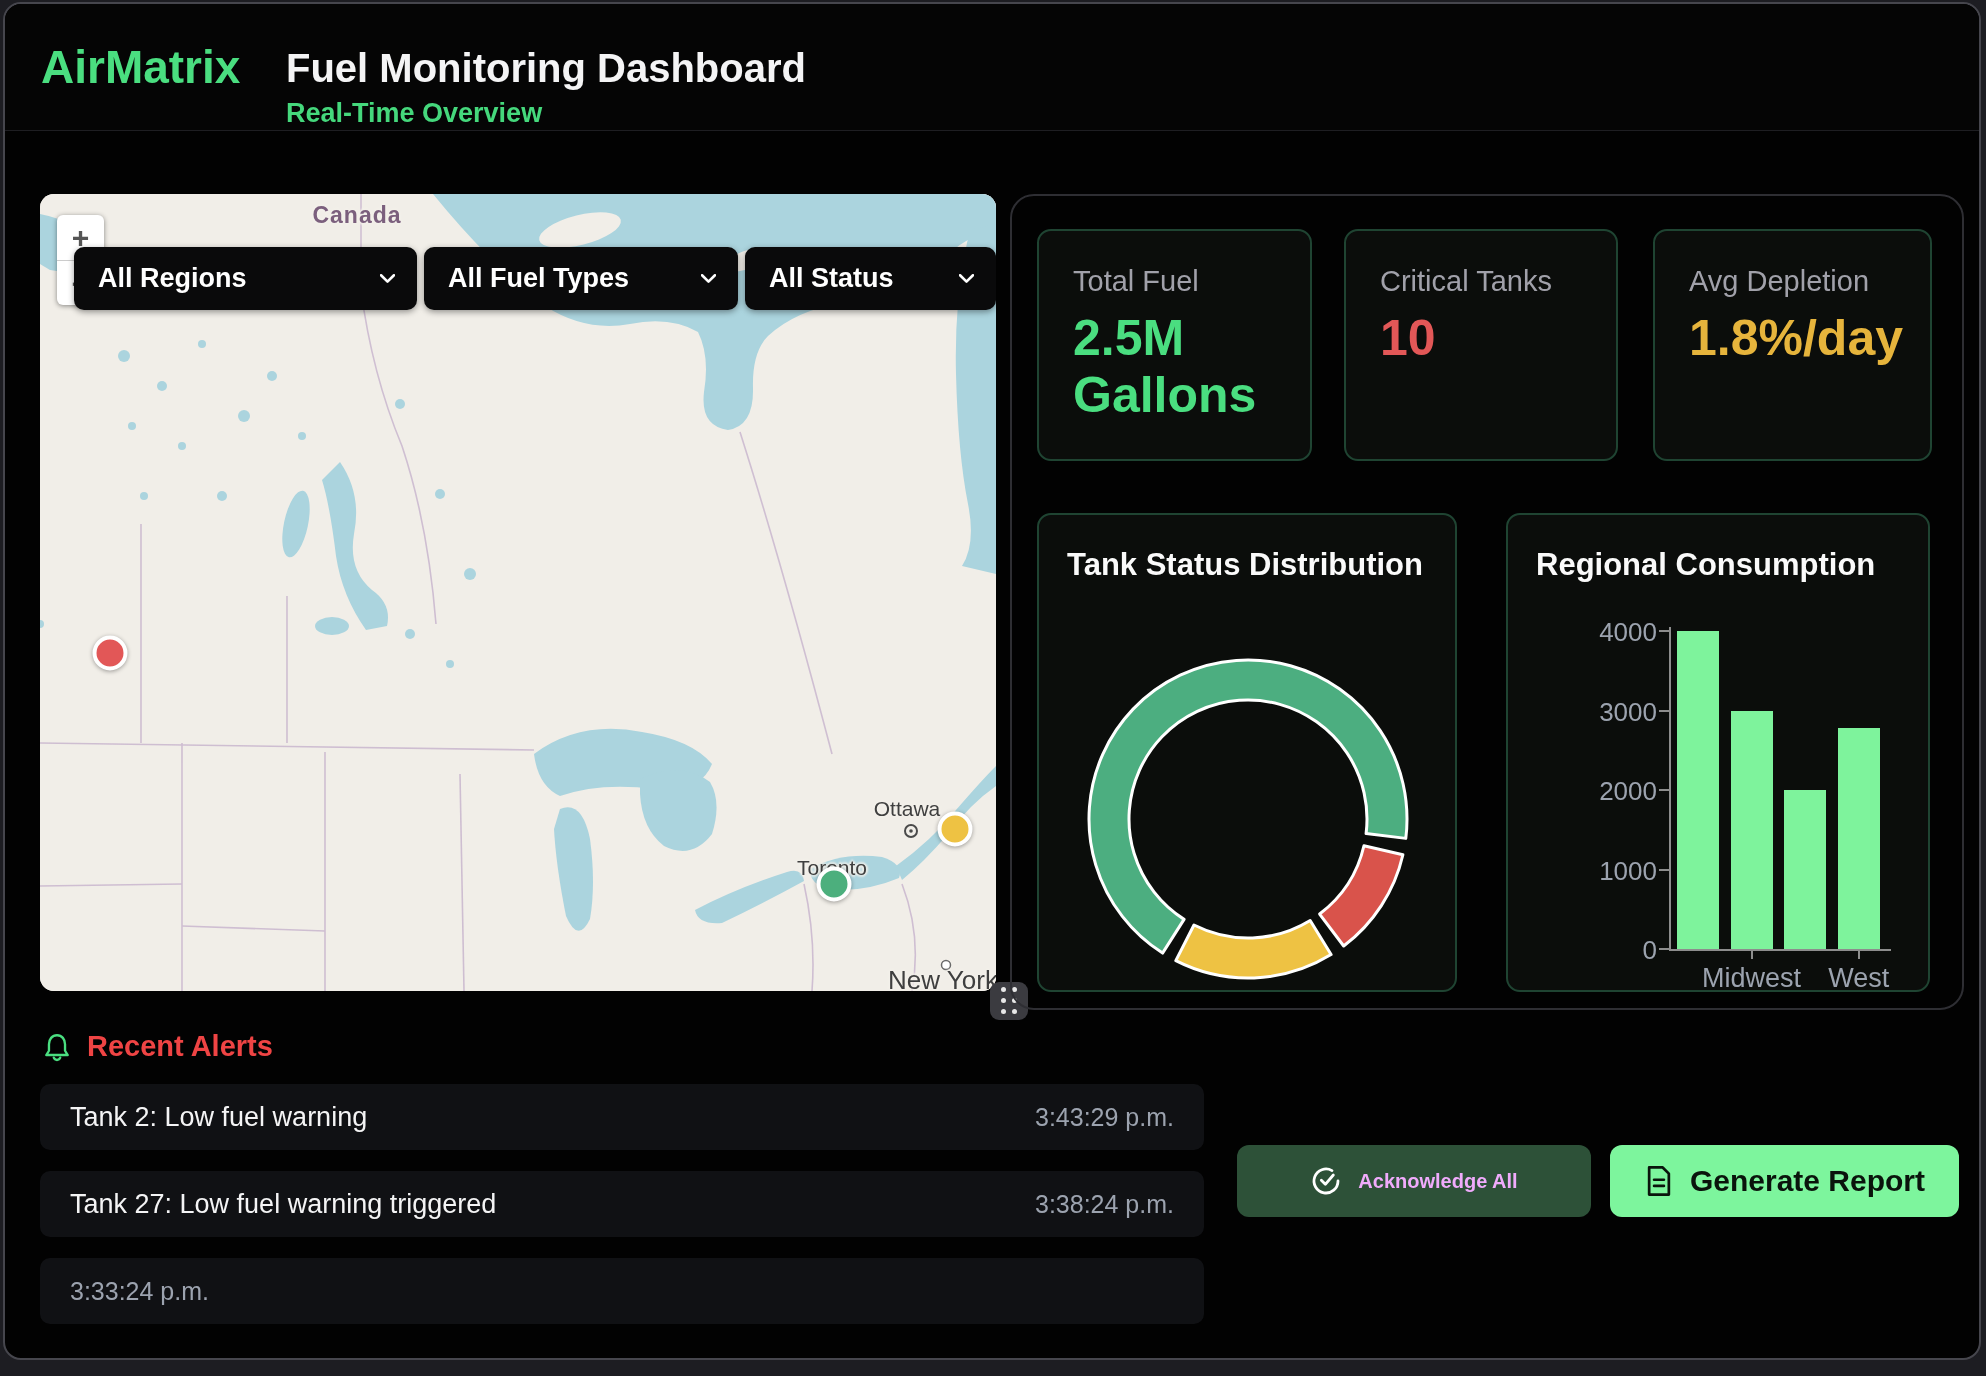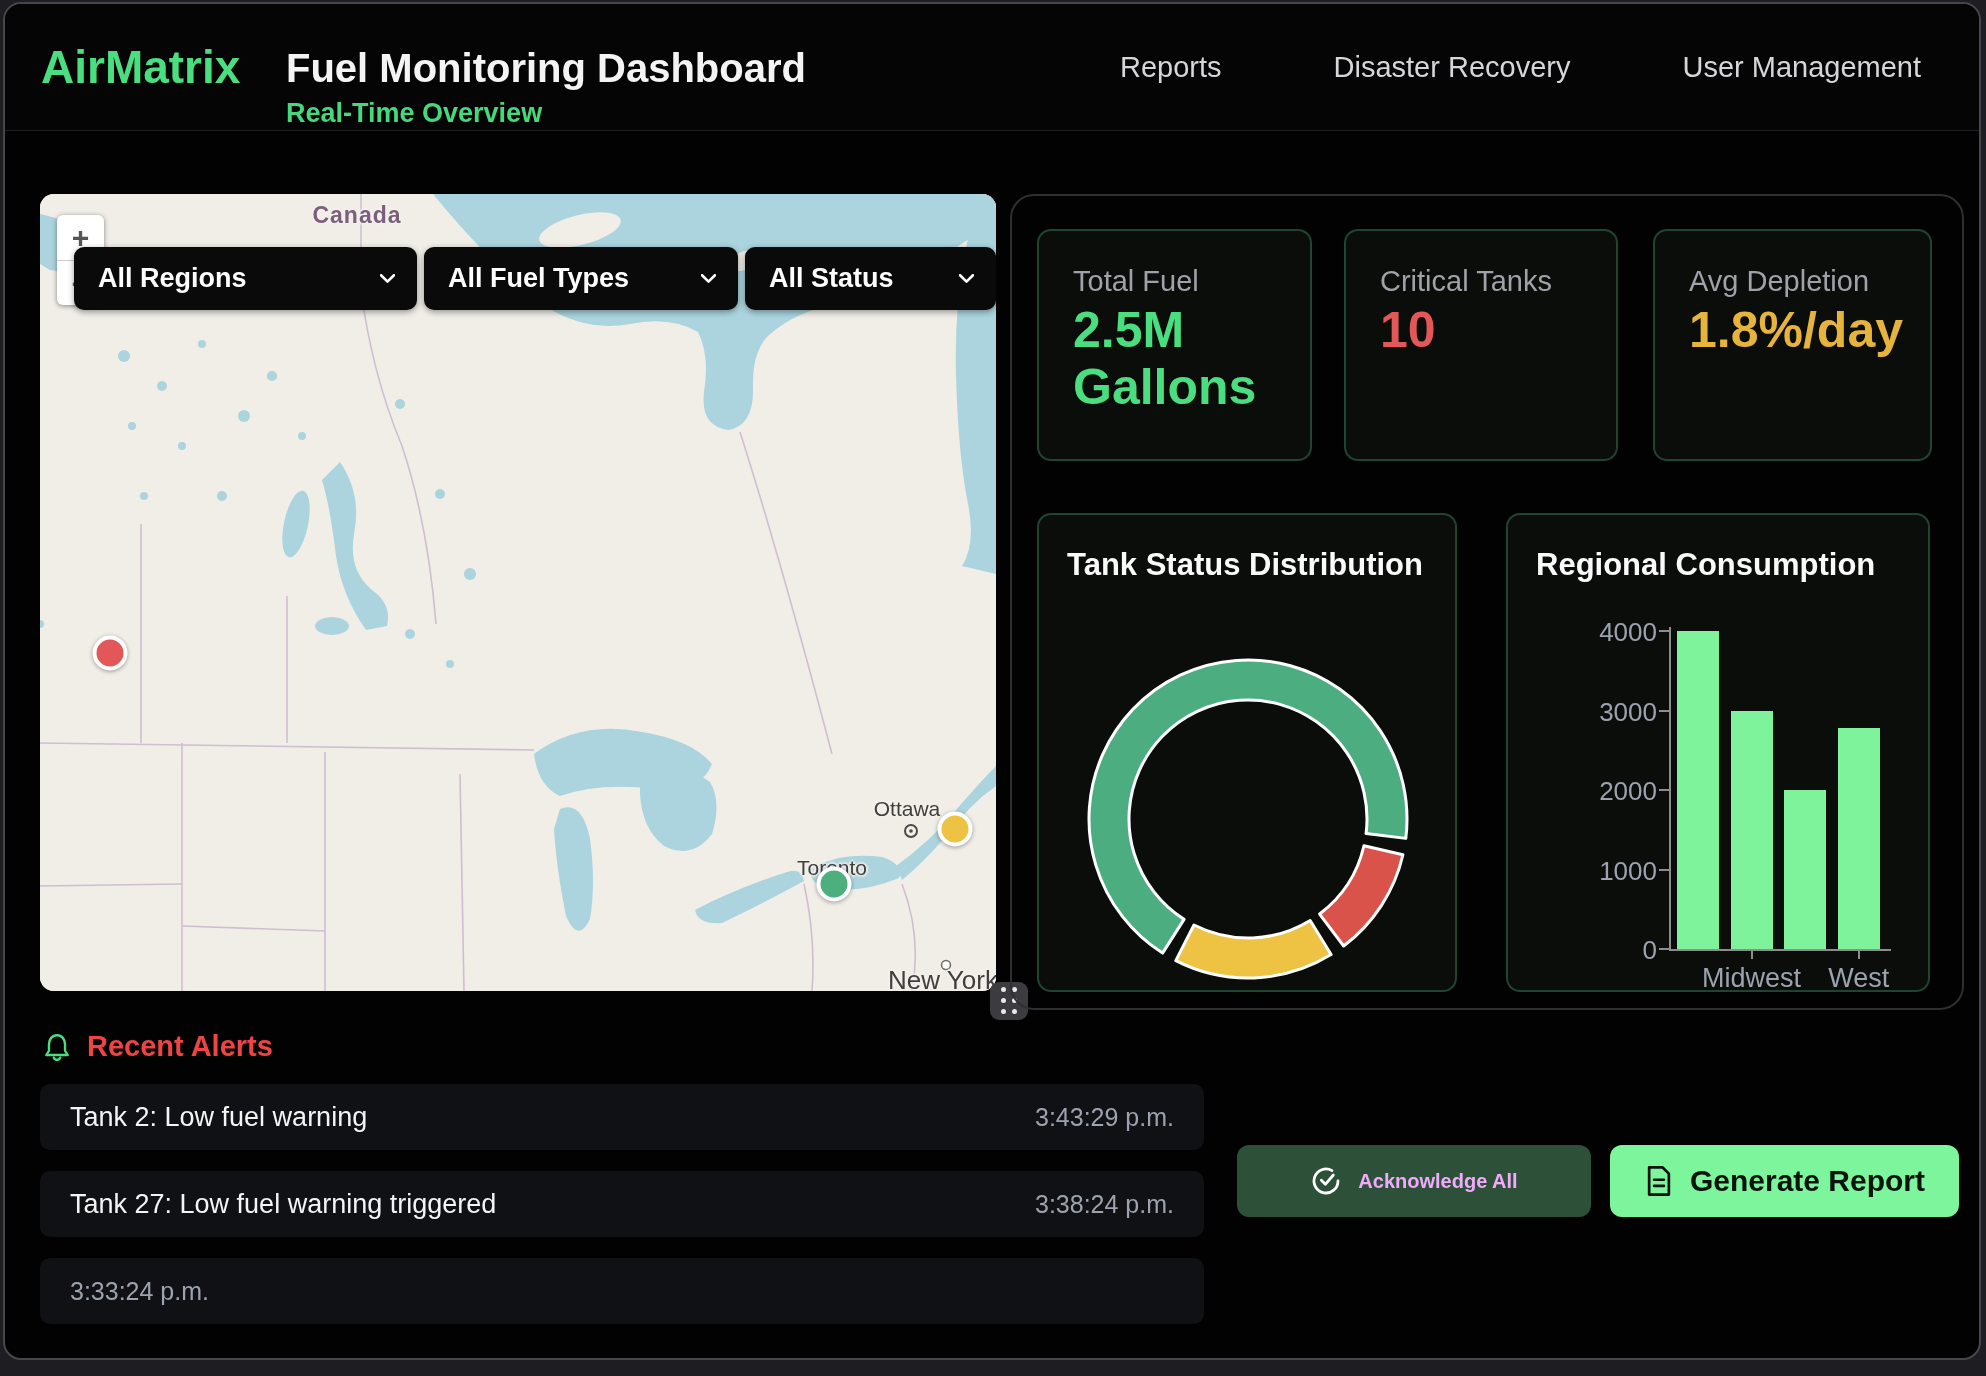--- a/index.html
+++ b/index.html
@@ -39,21 +39,21 @@
   .filter .flabel{font-size:27px;font-weight:600;color:#fff;white-space:nowrap;margin-right:26px;}
   .grip{position:absolute;left:985px;top:978px;width:38px;height:38px;background:#3b3b40;
         border-radius:9px;display:grid;grid-template-columns:repeat(2,6px);
         grid-template-rows:repeat(3,6px);gap:5px;place-content:center;cursor:grab;}
   .grip i{width:5px;height:5px;border-radius:50%;background:#e8e8e8;}
   
   .rpanel{position:absolute;left:1005px;top:190px;width:950px;height:812px;
           border:2px solid #2e2e33;border-radius:24px;}
   .statcard{position:absolute;top:33px;height:232px;background:#0b0d0b;
             border:2px solid #1f4432;border-radius:14px;padding:34px 0 0 34px;box-sizing:border-box;}
-  .stat-label{font-size:29px;color:#a1a1aa;margin-bottom:4px;}
+  .stat-label{font-size:29px;color:#a1a1aa;margin-bottom:12px;}
   .stat-value{font-size:50px;font-weight:700;line-height:1.14;width:212px;}
   .chartcard{position:absolute;top:317px;height:479px;background:#0b0d0b;
              border:2px solid #1f4432;border-radius:14px;box-sizing:border-box;}
   .panel-title{position:absolute;left:28px;top:32px;font-size:31px;font-weight:700;color:#fafafa;}
   
   .yaxis-line{position:absolute;left:161px;top:112px;width:2px;height:324px;background:#8d8d8d;}
   .xaxis-line{position:absolute;left:161px;top:434px;width:222px;height:2px;background:#8d8d8d;}
   .ytick{position:absolute;width:60px;text-align:right;font-size:26px;color:#9ca3af;}
   .ydash{position:absolute;width:10px;height:2px;background:#8d8d8d;}
   .bar{position:absolute;width:42px;background:#7ef39c;}
@@ -79,25 +79,20 @@
 
 <div class="stage">
   <div class="app">
 
     <div class="header">
       <div class="logo">AirMatrix</div>
       <div class="titleblock">
         <div class="page-title">Fuel Monitoring Dashboard</div>
         <div class="page-sub">Real-Time Overview</div>
       </div>
-      <div class="nav" id="nav">
-          <div class="nav-item">Reports</div>
-          <div class="nav-item">Disaster Recovery</div>
-          <div class="nav-item">User Management</div>
-        </div>
     </div>
 
     <div class="map">
       <svg class="geo" viewBox="0 0 956 797" preserveAspectRatio="none">
         <rect x="0" y="0" width="956" height="797" fill="#f1eee8"></rect>
         <g fill="#abd4de" stroke="none">
 
           <path d="M393,0 Q450,70 505,112 Q545,138 590,130 Q630,122 658,138 Q670,162 664,198 Q660,232 688,236 Q714,232 713,194 Q712,158 728,142 Q756,116 806,108 Q864,96 908,60 Q932,40 956,34 L956,0 Z"></path>
 
           <path d="M956,30 L930,36 Q914,100 916,180 Q918,260 928,310 Q936,350 922,372 L956,380 Z"></path>

